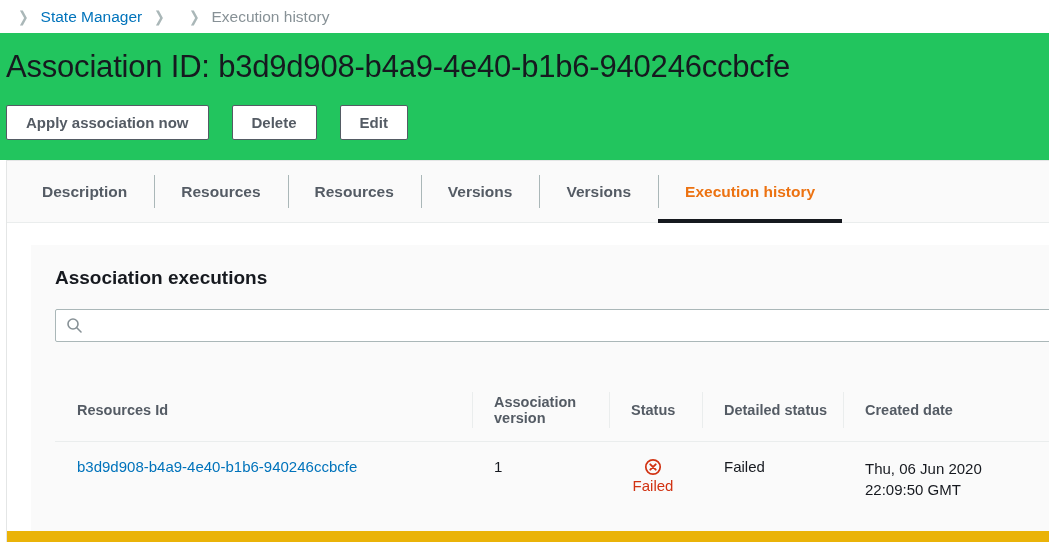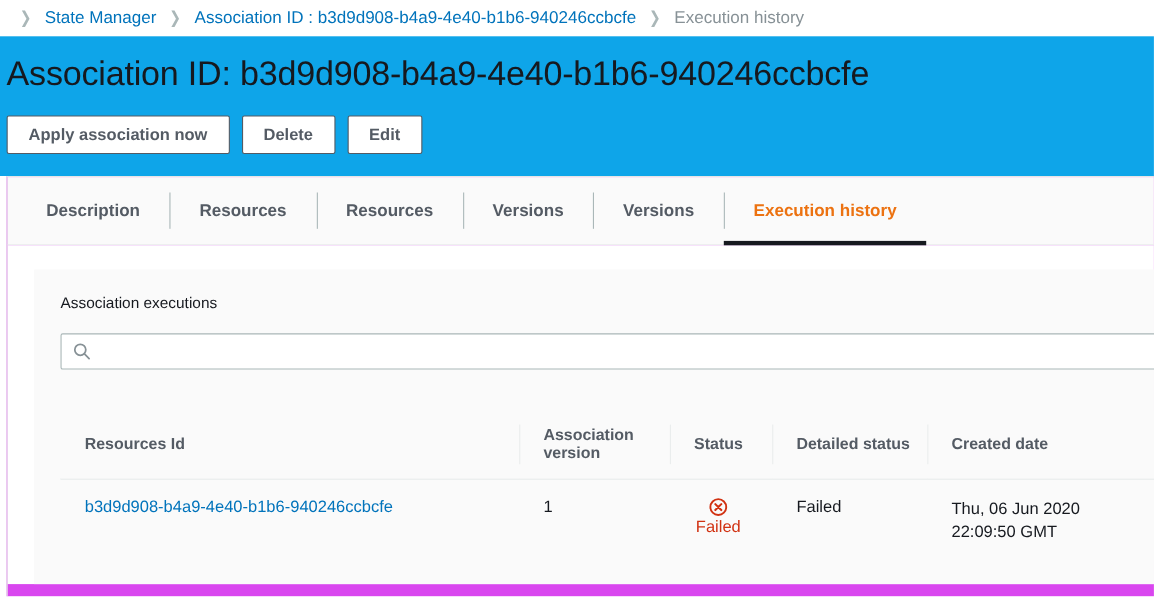--- a/index.html
+++ b/index.html
@@ -35,56 +35,56 @@
     color: #aab7b8;
     margin: 0 11px;
     font-size: 15px;
     line-height: 1;
     display: inline-block;
     transform: scaleX(0.85);
   }
 
   
   .page-header {
-    background: #0ea5e9;
+    background: #22c55e;
     padding: 10px 0 0 0;
   }
   .page-title {
     font-size: 31px;
     font-weight: 400;
     color: #16191f;
     letter-spacing: -0.2px;
     margin: 0;
     padding: 6px 0 4px 6px;
     white-space: nowrap;
   }
   .btn-row {
     display: flex;
-    gap: 11px;
+    gap: 23px;
     padding: 16px 0 20px 6px;
   }
   .btn {
     background: #ffffff;
     border: 1px solid #545b64;
     border-radius: 2px;
     color: #545b64;
     font-size: 15px;
     font-weight: bold;
     font-family: "Liberation Sans", sans-serif;
     padding: 0 19px;
     height: 35px;
     line-height: 33px;
     cursor: pointer;
     white-space: nowrap;
   }
 
   
   .panel {
     margin-left: 6px;
-    background: #d946ef;
+    background: #eab308;
     border: 1px solid #e4e6e6;
     border-right: none;
     border-bottom: none;
     min-height: 382px;
   }
 
   
   .tabs {
     display: flex;
     align-items: stretch;
@@ -127,22 +127,22 @@
   .card-wrap {
     background: #ffffff;
     padding: 22px 0 0 24px;
   }
   .card {
     background: #fafafa;
     padding: 22px 0 0 24px;
     min-height: 286px;
   }
   .card-title {
-    font-size: 14px;
-    font-weight: normal;
+    font-size: 19px;
+    font-weight: bold;
     color: #16191f;
     margin: 0 0 20px 0;
     padding: 0;
   }
 
   
   .search-box {
     display: flex;
     align-items: center;
     background: #ffffff;
@@ -236,21 +236,20 @@
   }
   .date-cell { line-height: 21px; white-space: nowrap; }
 </style>
 </head>
 <body>
 
 <nav class="breadcrumb">
   <span class="crumb-sep">❯</span>
   <a class="crumb-link">State Manager</a>
   <span class="crumb-sep">❯</span>
-  <a class="crumb-link">Association ID : b3d9d908-b4a9-4e40-b1b6-940246ccbcfe</a>
   <span class="crumb-sep">❯</span>
   <span class="crumb-current">Execution history</span>
 </nav>
 
 <header class="page-header">
   <h1 class="page-title">Association ID: b3d9d908-b4a9-4e40-b1b6-940246ccbcfe</h1>
   <div class="btn-row">
     <button class="btn">Apply association now</button>
     <button class="btn">Delete</button>
     <button class="btn">Edit</button>

